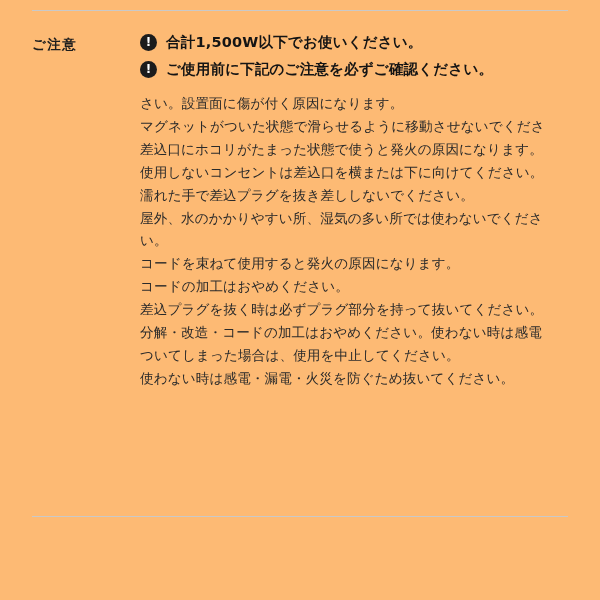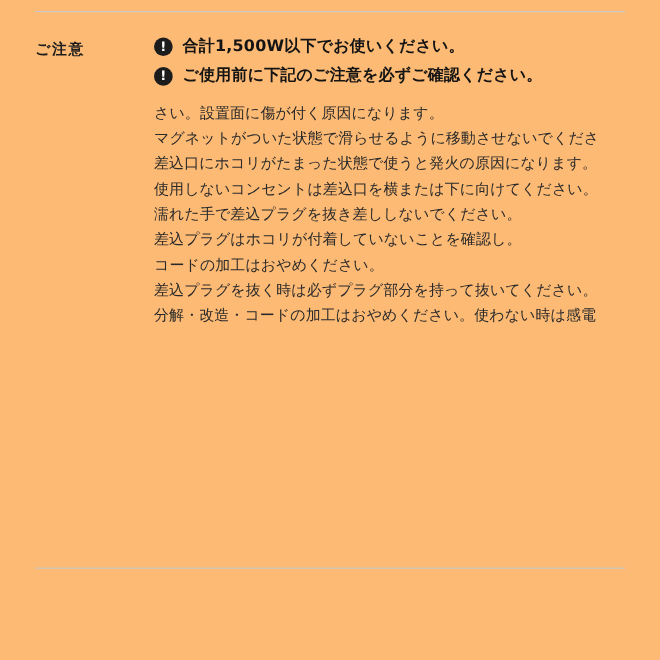--- a/index.html
+++ b/index.html
@@ -131,24 +131,27 @@
         <span class="bang-icon">!</span>
         <span class="headline-text">ご使用前に下記のご注意を必ずご確認ください。</span>
       </div>
 
       <div class="paragraphs">
         <p class="para">さい。設置面に傷が付く原因になります。</p>
         <p class="para">マグネットがついた状態で滑らせるように移動させないでくださ</p>
         <p class="para">差込口にホコリがたまった状態で使うと発火の原因になります。</p>
         <p class="para">使用しないコンセントは差込口を横または下に向けてください。</p>
         <p class="para">濡れた手で差込プラグを抜き差ししないでください。</p>
-        <p class="para">差込プラグはホコリが付着していないことを確認し。</p>
+        <p class="para">屋外、水のかかりやすい所、湿気の多い所では使わないでください。</p>
+        <p class="para">コードを束ねて使用すると発火の原因になります。</p>
         <p class="para">コードの加工はおやめください。</p>
         <p class="para">差込プラグを抜く時は必ずプラグ部分を持って抜いてください。</p>
         <p class="para">分解・改造・コードの加工はおやめください。使わない時は感電</p>
+        <p class="para">ついてしまった場合は、使用を中止してください。</p>
+        <p class="para">使わない時は感電・漏電・火災を防ぐため抜いてください。</p>
       </div>
 
     </div>
   </div>
 
   <div class="rule rule-bottom"></div>
 
 </div>
 
 </body></html>

